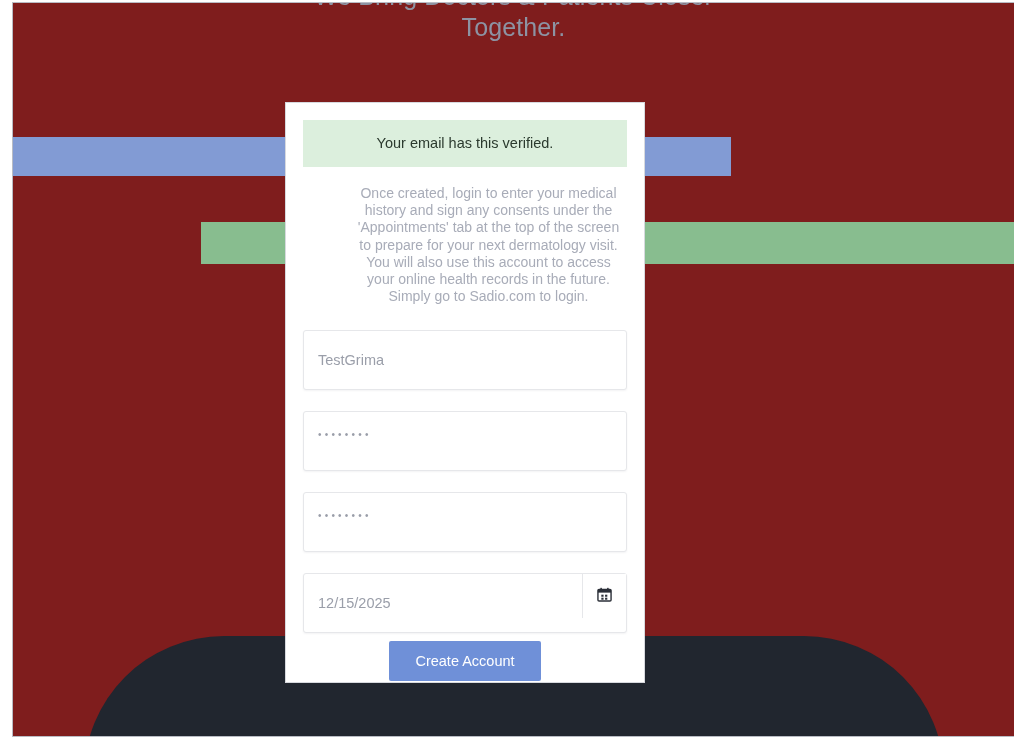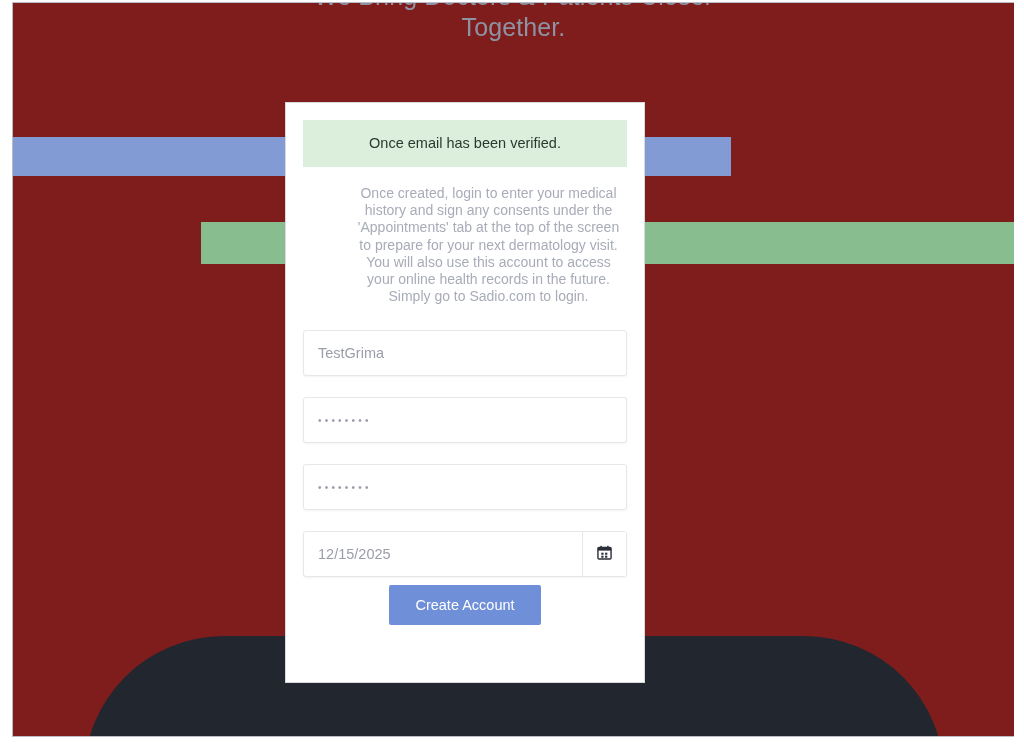--- a/index.html
+++ b/index.html
@@ -115,21 +115,21 @@
   
   #signup-form { margin-top: 25px; }
 
   .field-wrap {
     position: relative;
     margin-bottom: 21px;
   }
   .text-input {
     display: block;
     width: 100%;
-    height: 46px;
+    height: 60px;
     border: 1px solid #e6e7ea;
     border-radius: 3px;
     background: #ffffff;
     box-shadow: 0 1px 2px rgba(20,22,30,.05);
     padding: 0 14px;
     font-family: "Liberation Sans", sans-serif;
     font-size: 14.5px;
     color: #9a9ea9;
     outline: none;
   }
@@ -195,21 +195,21 @@
 
     <div id="hero-heading">We Bring Doctors &amp; Patients Closer
 Together.</div>
 
     <div class="band" id="band-blue"></div>
     <div class="band" id="band-green"></div>
 
     <div id="signup-card">
 
       <div id="alert-verified">
-        <span class="line">Once email has been verified.</span>
+        <span class="line">Your email has this verified.</span>
       </div>
 
       <p id="instructions">Once created, login to enter your medical history and sign any consents under the 'Appointments' tab at the top of the screen to prepare for your next dermatology visit. You will also use this account to access your online health records in the future. Simply go to Sadio.com to login.</p>
 
       <form id="signup-form">
 
         <div class="field-wrap">
           <input class="text-input" type="text" id="username-input" placeholder="TestGrima" value="TestGrima" style="">
         </div>
 

